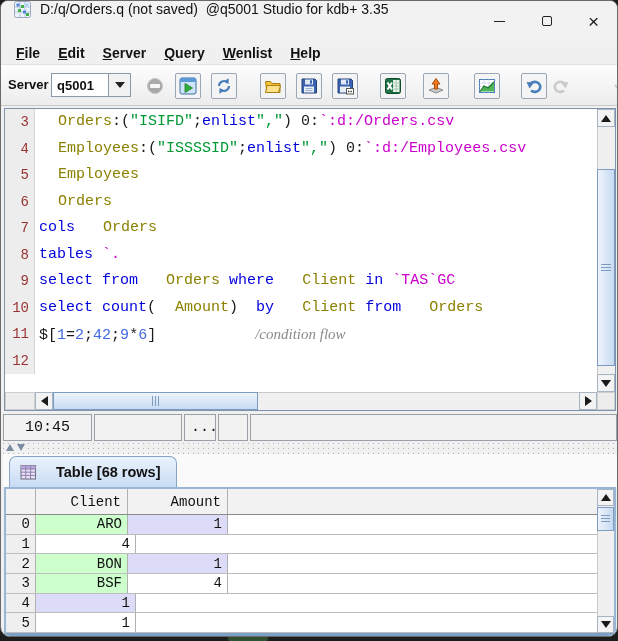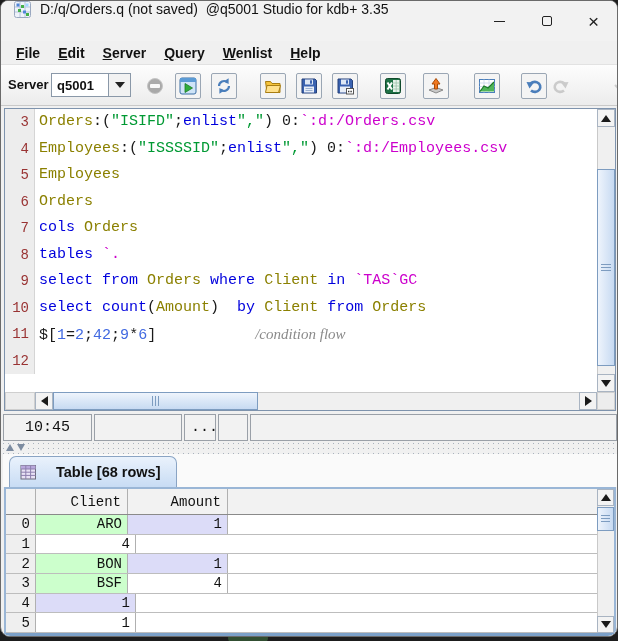--- a/index.html
+++ b/index.html
@@ -42,21 +42,21 @@
   .tb-btn svg { width:18px; height:18px; }
 
   
   .editor { position:absolute; left:3px; top:107px; width:612px; height:303px; background:#fff;
             border:1px solid #7e93ad; }
   .code-area { position:absolute; left:0; top:0; right:18px; bottom:18px; overflow:hidden; }
   .code-row { display:flex; height:26.5px; line-height:26.5px; font-family:"Liberation Mono","DejaVu Sans Mono",monospace; font-size:15px; }
   .ln { width:30px; flex:0 0 30px; text-align:right; padding-right:5px; color:#993333; background:#ededed;
         border-right:1px solid #d5d5d5; font-size:14px; }
   .code { white-space:pre; padding-left:4px; }
-  .tok-id { color:#8b8000; }
+  .tok-id { color:#8b8000;margin-left:19px; }
   .tok-kw { color:#0000dd; font-weight:normal; }
   .tok-str { color:#009933; }
   .tok-sym { color:#cc00cc; }
   .tok-num { color:#4169e1; }
   .tok-op { color:#1a1a1a; }
   .tok-com { color:#8a8a8a; font-style:italic; font-family:"Liberation Serif","DejaVu Serif",serif; }
 
   
   .sb-btn { position:absolute; background:#f3f3f3; border:1px solid #a9b4c2; display:flex; align-items:center; justify-content:center; }
   .tri { width:0; height:0; }

